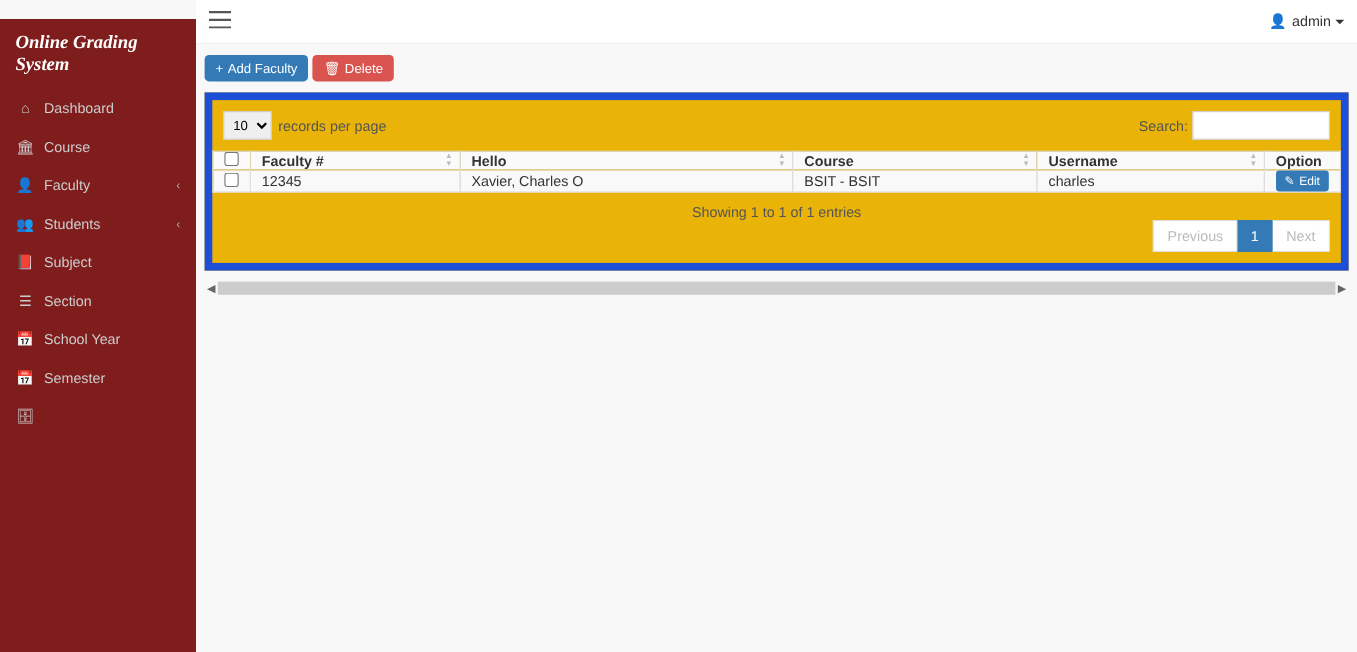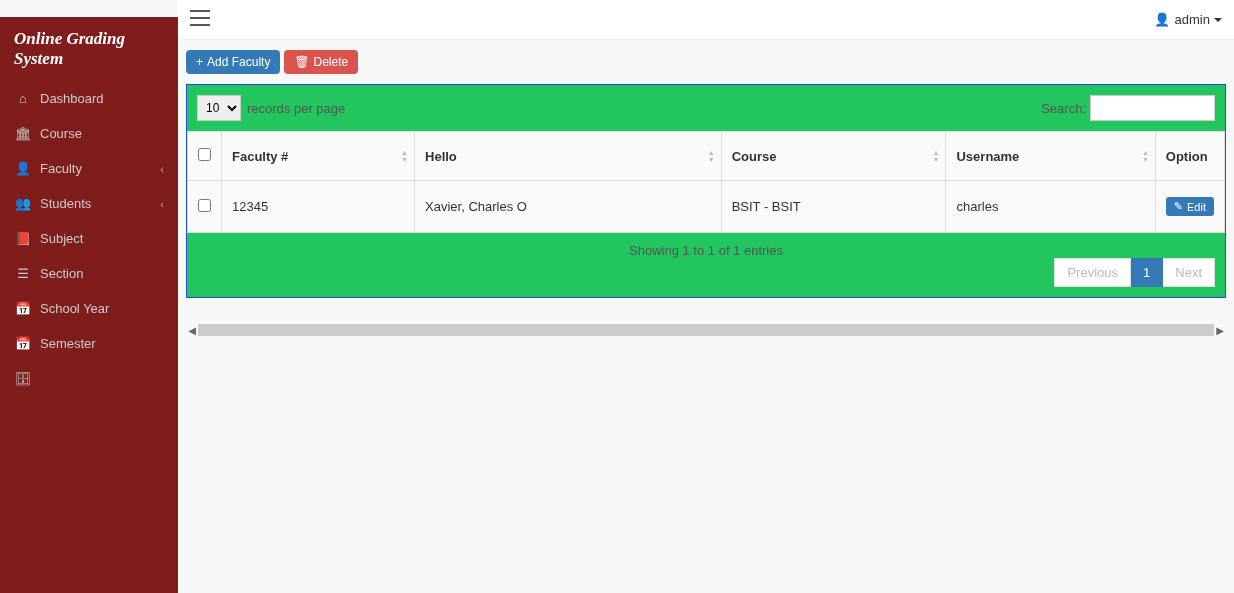--- a/index.html
+++ b/index.html
@@ -41,28 +41,28 @@
     .content {
       margin-left: 178px; padding-top: 40px;
     }
     .page-header { padding: 16px 10px; font-size: 22px; font-weight: 400; color: #333; border-bottom:1px solid #e5e5e5; }
     .action-bar { padding: 10px 8px; }
     .btn { display:inline-flex; align-items:center; gap:4px; padding:5px 10px; border-radius:4px; font-size:12px; color:#fff; border:none; cursor:pointer; }
     .btn-primary { background:#337ab7; }
     .btn-danger { background:#d9534f; }
     .btn-xs { padding:3px 8px; font-size:11px; border-radius:3px; }
 
-    .panel { background:#22c55e; border:1px solid #1d4ed8; margin:0 8px 24px; }
+    .panel { background:#eab308; border:7px solid #1d4ed8; margin:0 8px 8px; }
     .panel-toolbar { display:flex; align-items:center; padding:10px; font-size:13px; color:#555; }
     .panel-toolbar select { border:1px solid #ccc; height:26px; padding:0 4px; font-size:12px; }
     .panel-toolbar .tool-sp { flex:1; }
     .panel-toolbar input[type=search] { border:1px solid #ccc; height:26px; width:125px; padding:0 6px; margin-left:4px; }
 
     table.data { width:100%; border-collapse:collapse; }
-    table.data th, table.data td { border:1px solid #ddd; padding:16px 10px; text-align:left; font-size:13px; }
+    table.data th, table.data td { border:1px solid #ddd; padding:0 10px; text-align:left; font-size:13px; }
     table.data th { background:#fafafa; position:relative; }
     table.data tbody tr:nth-child(odd){ background:#f9f9f9; }
     .sort-arrows { position:absolute; right:6px; top:50%; transform:translateY(-50%); display:flex; flex-direction:column; font-size:7px; color:#bbb; line-height:7px;}
     .col-check{ width:34px; text-align:center; }
     .col-option{ width:56px; }
 
     .panel-footer { display:flex; align-items:center; padding:10px; font-size:13px; color:#555;flex-direction:column; }
     .pagination { margin-left:auto; display:flex; }
     .pagination .pg { border:1px solid #ddd; padding:6px 12px; font-size:13px; color:#777; background:#fff; cursor:pointer; }
     .pagination .pg + .pg { border-left:none; }

